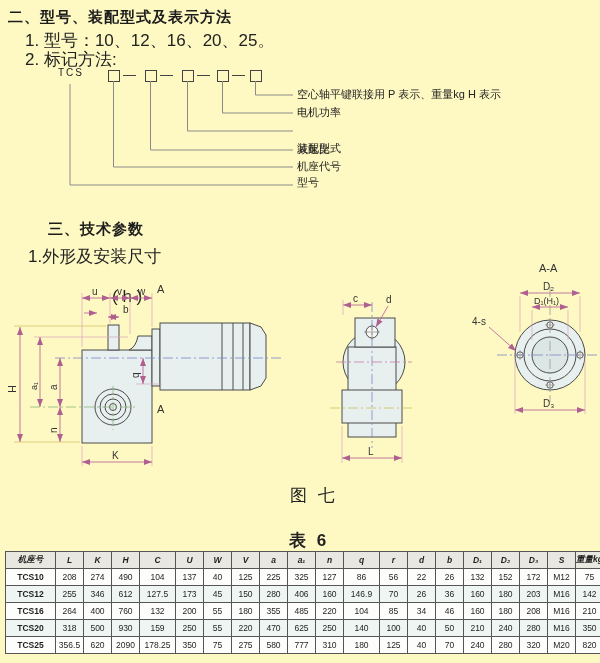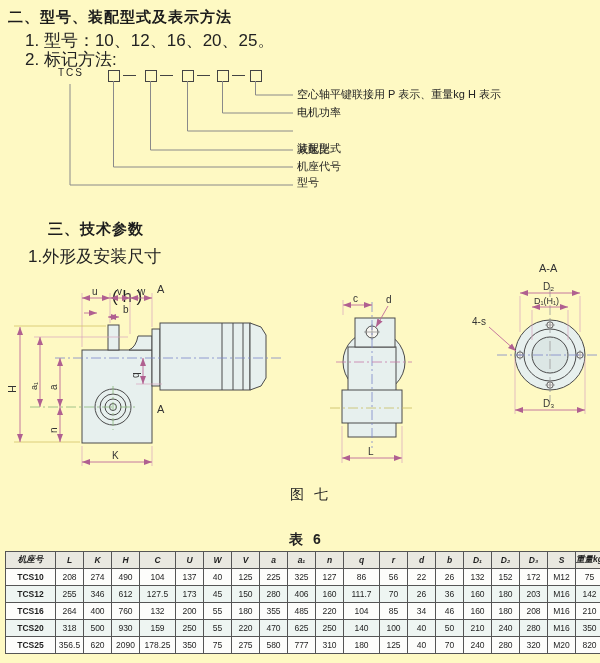--- a/index.html
+++ b/index.html
@@ -7,21 +7,21 @@
     position:relative;width:600px;height:663px;margin:0 auto;
     background:#fef9c3;overflow:hidden;
     font-family:"Liberation Sans",sans-serif;color:#2a2a2a;
     outline:1px solid #cfcdc8;
   }
   .t{position:absolute;white-space:nowrap;line-height:1.2;}
   .h1{font-size:15px;font-weight:bold;letter-spacing:1px;color:#1c1c1c;}
   .sub{font-size:17px;color:#222;}
   .code{font-size:10px;letter-spacing:2px;color:#222;}
   .callout{font-size:11px;color:#222;}
-  .cap{font-size:14px;color:#222;letter-spacing:3px;}
+  .cap{font-size:17px;color:#222;letter-spacing:3px;}
   svg{position:absolute;left:0;top:0;pointer-events:none;}
   svg text{font-family:"Liberation Sans",sans-serif;fill:#333;}
 
   
   .sq{position:absolute;top:70px;width:10px;height:10px;border:1px solid #444;background:transparent;}
   .dash{position:absolute;top:75px;width:13px;border-top:1.5px solid #444;}
 
   
   #spec-table{
     position:absolute;left:5px;top:551px;width:590px;
@@ -303,21 +303,21 @@
           <td>255</td>
           <td>346</td>
           <td>612</td>
           <td>127.5</td>
           <td>173</td>
           <td>45</td>
           <td>150</td>
           <td>280</td>
           <td>406</td>
           <td>160</td>
-          <td>111.7</td>
+          <td>146.9</td>
           <td>70</td>
           <td>26</td>
           <td>36</td>
           <td>160</td>
           <td>180</td>
           <td>203</td>
           <td>M16</td>
           <td>142</td>
         </tr>
         <tr>

